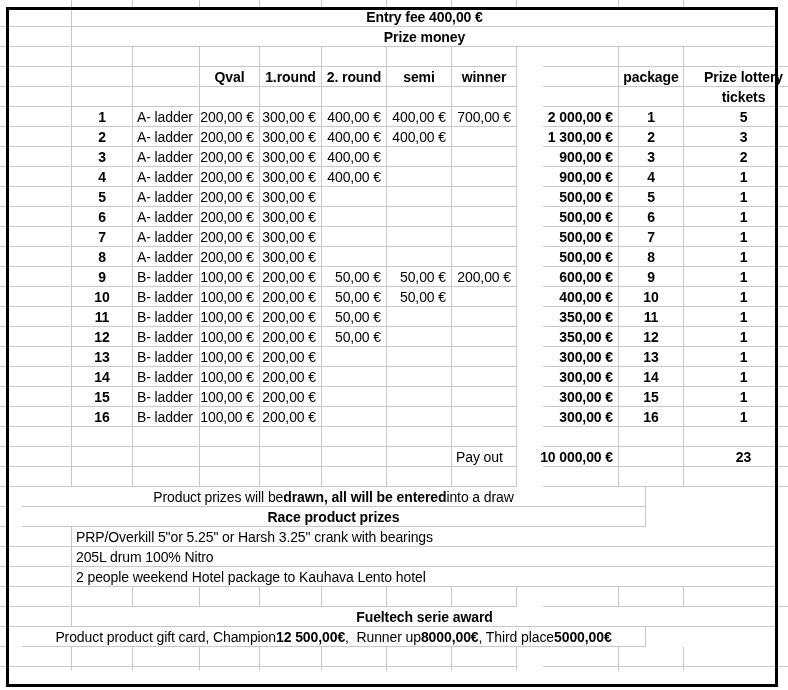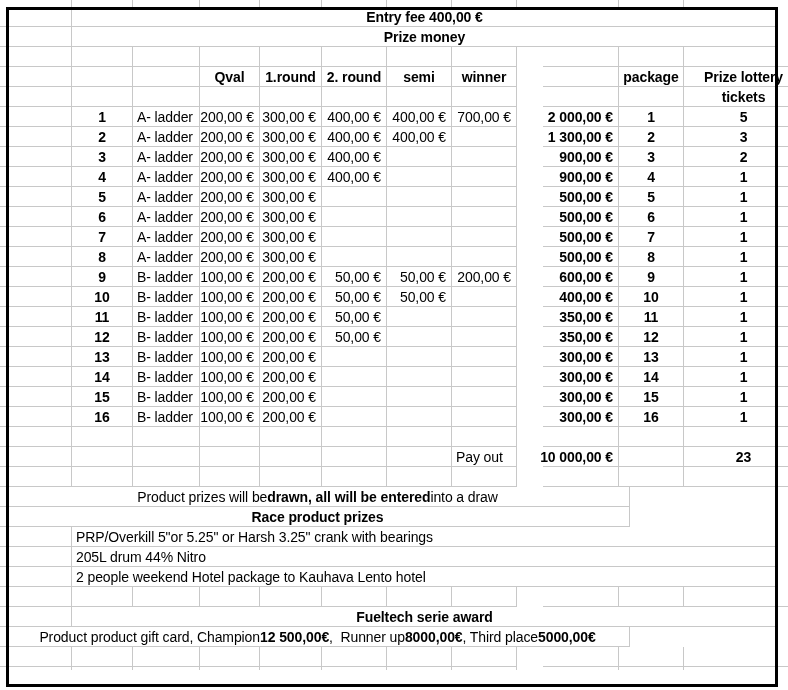--- a/index.html
+++ b/index.html
@@ -29,21 +29,21 @@
     border-right:1px solid var(--grid);
     border-bottom:1px solid var(--grid);
     display:flex;align-items:center;white-space:nowrap;
     overflow:visible;
   }
   .cM{width:6px;border-right:none;}
   .cA{width:66px;} .cB{width:61px;} .cC{width:67px;} .cD{width:60px;}
   .cE{width:62px;} .cF{width:65px;} .cG{width:65px;} .cH{width:65px;}
   .cI{width:76px;margin-left:26px;} .cJ{width:65px;} .cK{width:120px;}
   .mBK{width:706px;}
-  .mAK{width:624px;}
+  .mAK{width:624px;margin-left:16px;}
   .center{justify-content:center;}
   .right{justify-content:flex-end;padding-right:5px;}
   .left{padding-left:4px;}
   .b{font-weight:700;}
   .tableborder{
     position:absolute;left:6px;top:7px;width:772px;height:680px;
     border:3px solid var(--border);box-sizing:border-box;pointer-events:none;
   }
 </style>
 </head>
@@ -410,21 +410,21 @@
   </div>
 
   <div class="row">
     <div class="cell cM"></div>
     <div class="cell cA"></div>
     <div class="cell mBK left">PRP/Overkill 5"or 5.25" or Harsh 3.25" crank with bearings</div>
   </div>
   <div class="row">
     <div class="cell cM"></div>
     <div class="cell cA"></div>
-    <div class="cell mBK left">205L drum 44% Nitro</div>
+    <div class="cell mBK left">205L drum 100% Nitro</div>
   </div>
   <div class="row">
     <div class="cell cM"></div>
     <div class="cell cA"></div>
     <div class="cell mBK left">2 people weekend Hotel package to Kauhava Lento hotel</div>
   </div>
 
   <div class="row">
       <div class="cell cM"></div>
       <div class="cell cA"></div>

